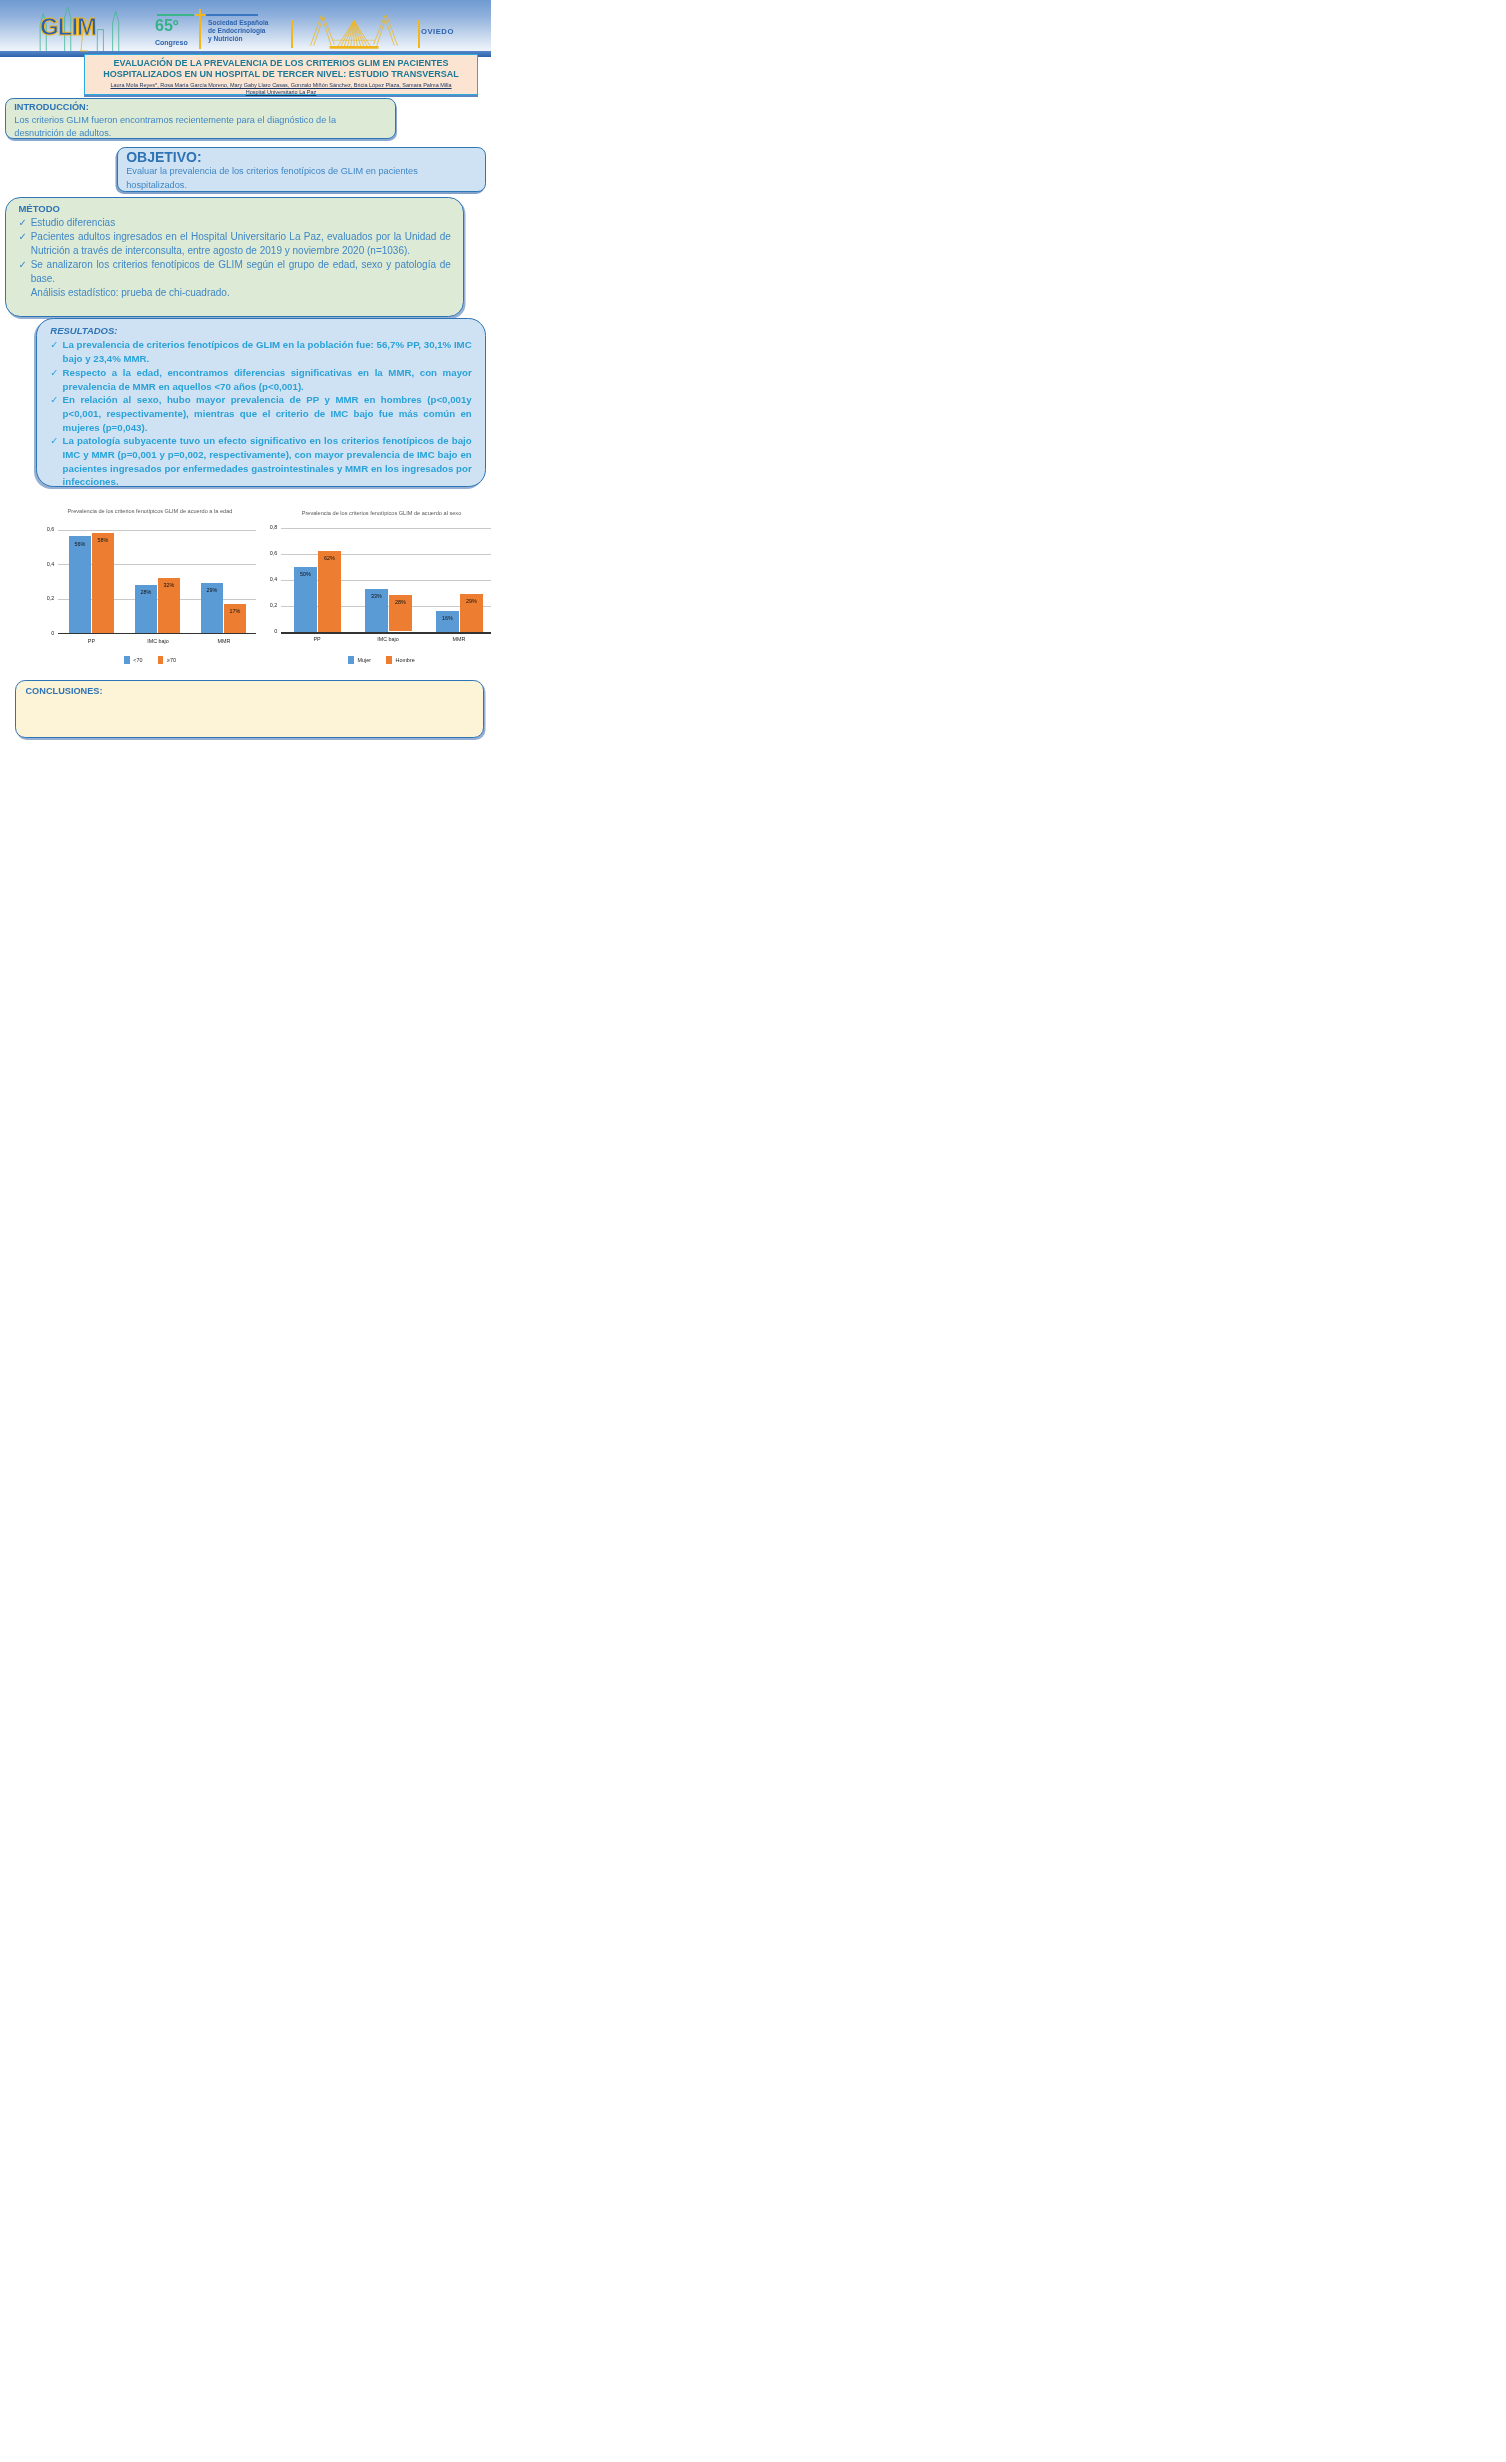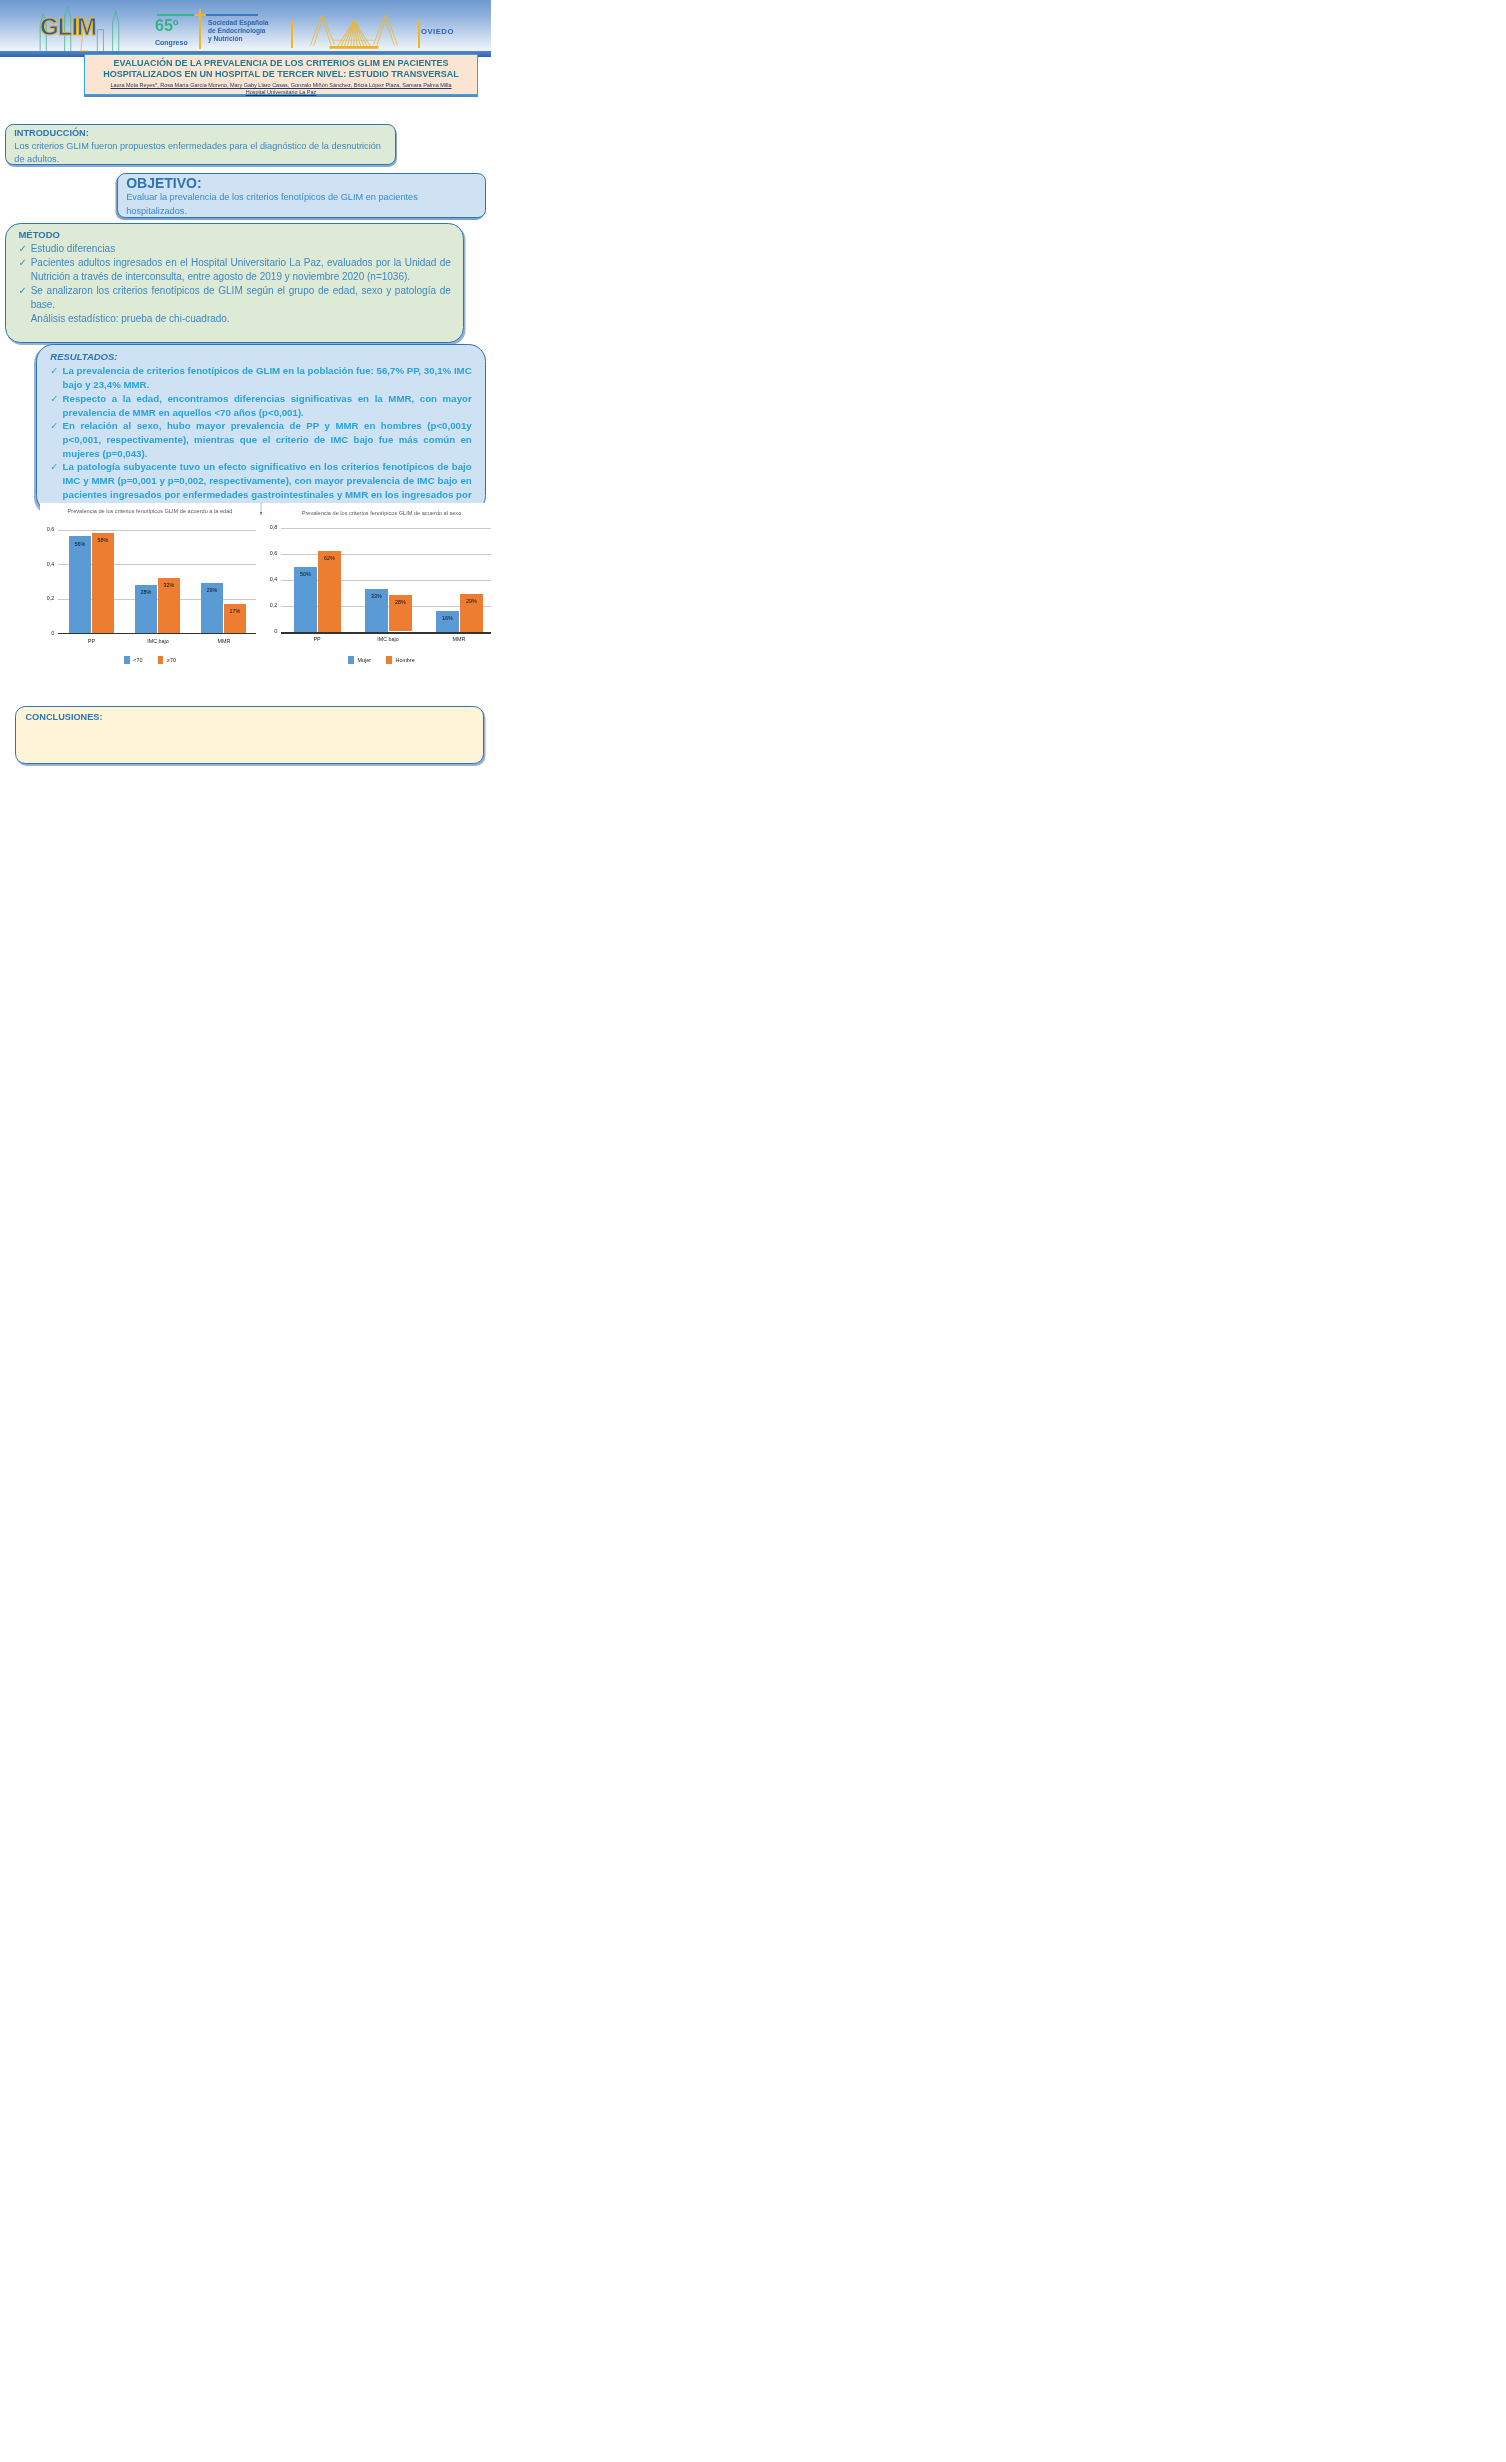--- a/index.html
+++ b/index.html
@@ -29,21 +29,21 @@
 
   
   .title-box{position:absolute; left:84px; top:54px; width:394px; height:41px; box-sizing:border-box;
         background:#fbe5d2; border:1.5px solid #29abe2; box-shadow:0 2px 0 rgba(52,104,176,.8); z-index:5;
         text-align:center; padding:2.6px 7.2px 0 7.2px;}
   .main-title{font-size:9px; font-weight:700; color:#1c7897; line-height:11.8px;}
   .authors{margin-top:1px; font-size:5.5px; color:#1f3864; text-decoration:underline; line-height:6.6px;}
   .affiliation{font-size:5.5px; color:#1f3864; text-decoration:underline; line-height:6.6px;}
 
   
-  .panel{position:absolute; box-sizing:border-box; border:1.5px solid #2e75b6;margin-top:26px;}
+  .panel{position:absolute; box-sizing:border-box; border:1.5px solid #2e75b6;}
   .panel-heading{font-weight:700; color:#2e74b5;}
   .panel-text{color:#3f87c5;}
 
   .intro{left:5.1px; top:98px; width:391px; height:41px; background:#ddead6; border-radius:8.2px;
         box-shadow:1px 2px 0 rgba(45,98,172,.55); padding:1.5px 8.2px;}
   .intro .panel-heading{font-size:9.2px; line-height:13.3px;}
   .intro .panel-text{font-size:9.2px; line-height:13.3px;}
 
   .objective{left:117px; top:147px; width:369px; height:45px; background:#cfe2f3; border-radius:8.2px;
         box-shadow:-1.5px 2px 0 rgba(45,98,172,.6); padding:2px 8.2px;}
@@ -134,21 +134,21 @@
 </header>
 
 <section class="title-box">
   <div class="main-title">EVALUACIÓN DE LA PREVALENCIA DE LOS CRITERIOS GLIM EN PACIENTES HOSPITALIZADOS EN UN HOSPITAL DE TERCER NIVEL: ESTUDIO TRANSVERSAL</div>
   <div class="authors">Laura Mola Reyes*, Rosa María García Moreno,  Mary Gaby Llaro Casas,  Gonzalo Miñón Sánchez, Bricia López Plaza, Samara Palma Milla</div>
   <div class="affiliation">Hospital Universitario La Paz</div>
 </section>
 
 <section class="panel intro">
   <div class="panel-heading">INTRODUCCIÓN:</div>
-  <div class="panel-text">Los criterios GLIM fueron propuestos enfermedades para el diagnóstico de la desnutrición de adultos.</div>
+  <div class="panel-text">Los criterios GLIM fueron encontramos recientemente para el diagnóstico de la desnutrición de adultos.</div>
 </section>
 
 <section class="panel objective">
   <div class="panel-heading">OBJETIVO:</div>
   <div class="panel-text">Evaluar la prevalencia de los criterios fenotípicos de GLIM en pacientes hospitalizados.</div>
 </section>
 
 <section class="panel method">
   <div class="panel-heading">MÉTODO</div>
   <div id="method-list">

